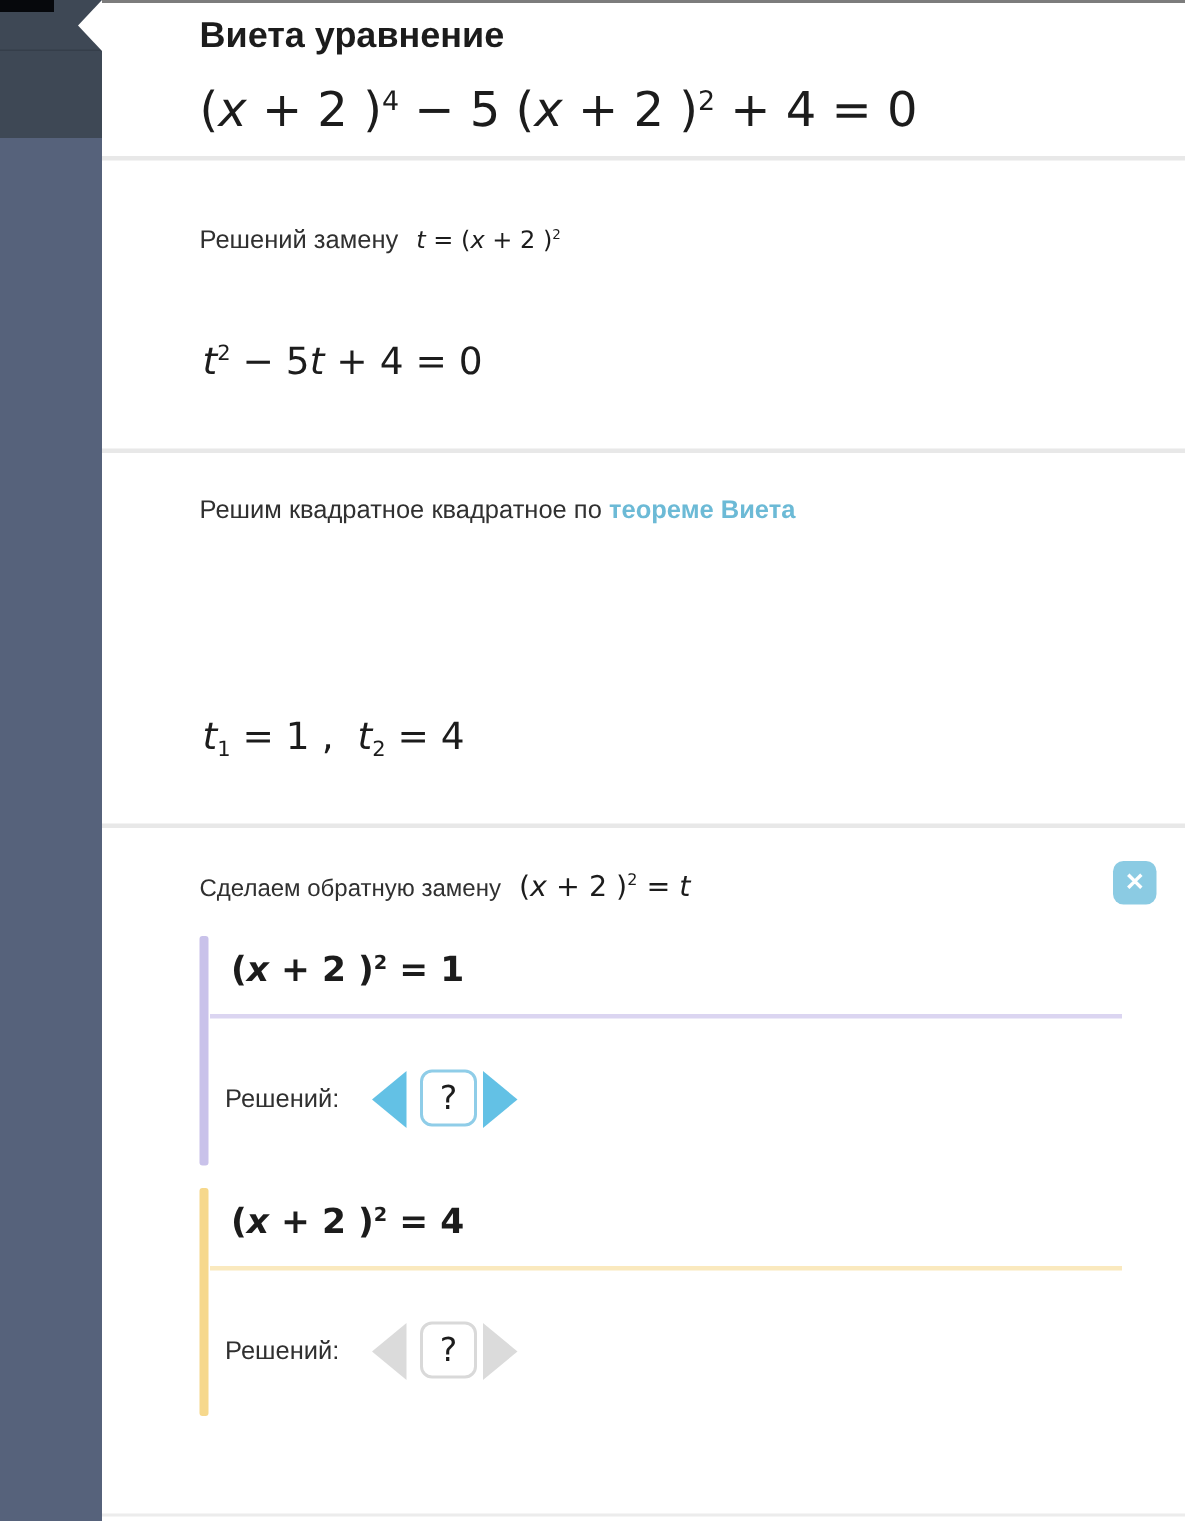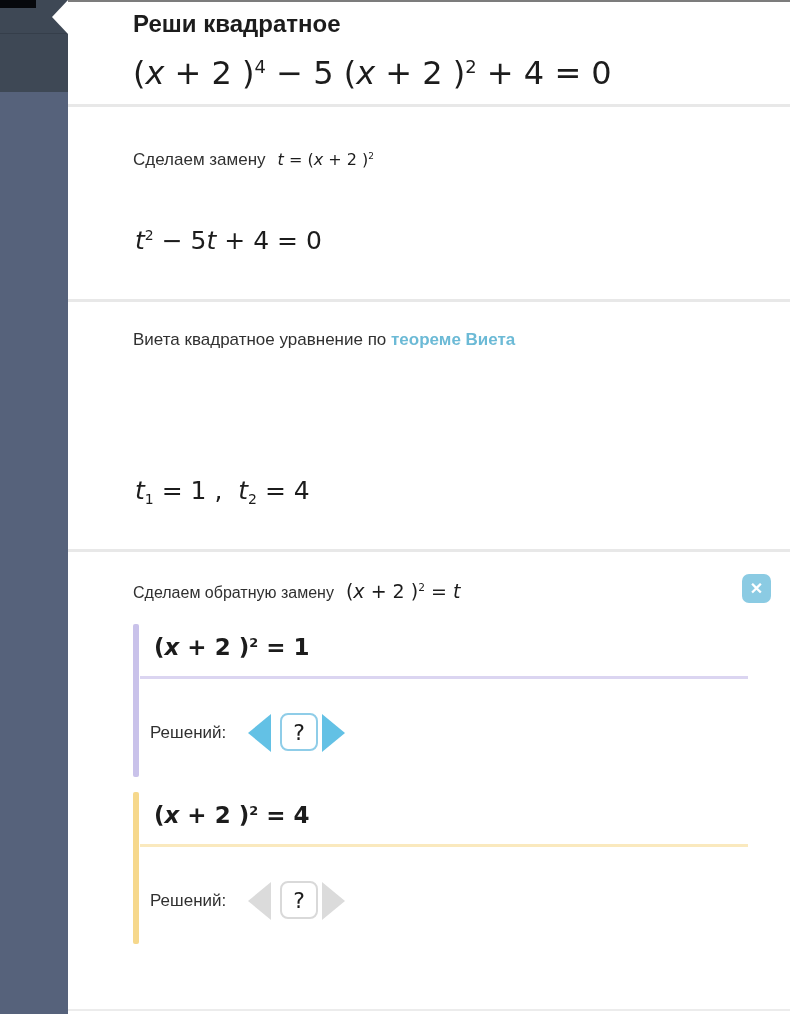--- a/index.html
+++ b/index.html
@@ -83,33 +83,33 @@
   <div class="sidebar">
     <div class="sidebar-top"></div>
     <div class="sidebar-seam"></div>
     <div class="chrome-strip"></div>
   </div>
 
   <div class="notch"></div>
 
   <div class="panel">
 
-    <div class="abs title">Реши квадратное</div>
+    <div class="abs title">Виета уравнение</div>
     <div class="abs eq-main math"><span>(</span><span class="mvar">x</span><span> + 2 )</span><span class="msup">4</span><span> − 5 (</span><span class="mvar">x</span><span> + 2 )</span><span class="msup">2</span><span> + 4 = 0</span></div>
     <div class="abs divider d1"></div>
 
     <div class="abs label-row sub-row">
-      <span>Сделаем замену</span>
+      <span>Решений замену</span>
       <span class="math sub-formula"><span class="mvar">t</span><span> = (</span><span class="mvar">x</span><span> + 2 )</span><span class="msup">2</span></span>
     </div>
     <div class="abs eq-t math"><span class="mvar">t</span><span class="msup">2</span><span> − 5</span><span class="mvar">t</span><span> + 4 = 0</span></div>
     <div class="abs divider d2"></div>
 
     <div class="abs vieta-row">
-      <span>Виета квадратное уравнение по</span>
+      <span>Решим квадратное квадратное по</span>
       <span> </span>
       <span class="vieta-link">теореме Виета</span>
     </div>
     <div class="abs eq-roots math"><span class="mvar">t</span><span class="msub">1</span><span> = 1 ,  </span><span class="mvar">t</span><span class="msub">2</span><span> = 4</span></div>
     <div class="abs divider d3"></div>
 
     <div class="abs label-row back-row">
       <span>Сделаем обратную замену</span>
       <span class="math back-formula"><span>(</span><span class="mvar">x</span><span> + 2 )</span><span class="msup">2</span><span> = </span><span class="mvar">t</span></span>
     </div>

